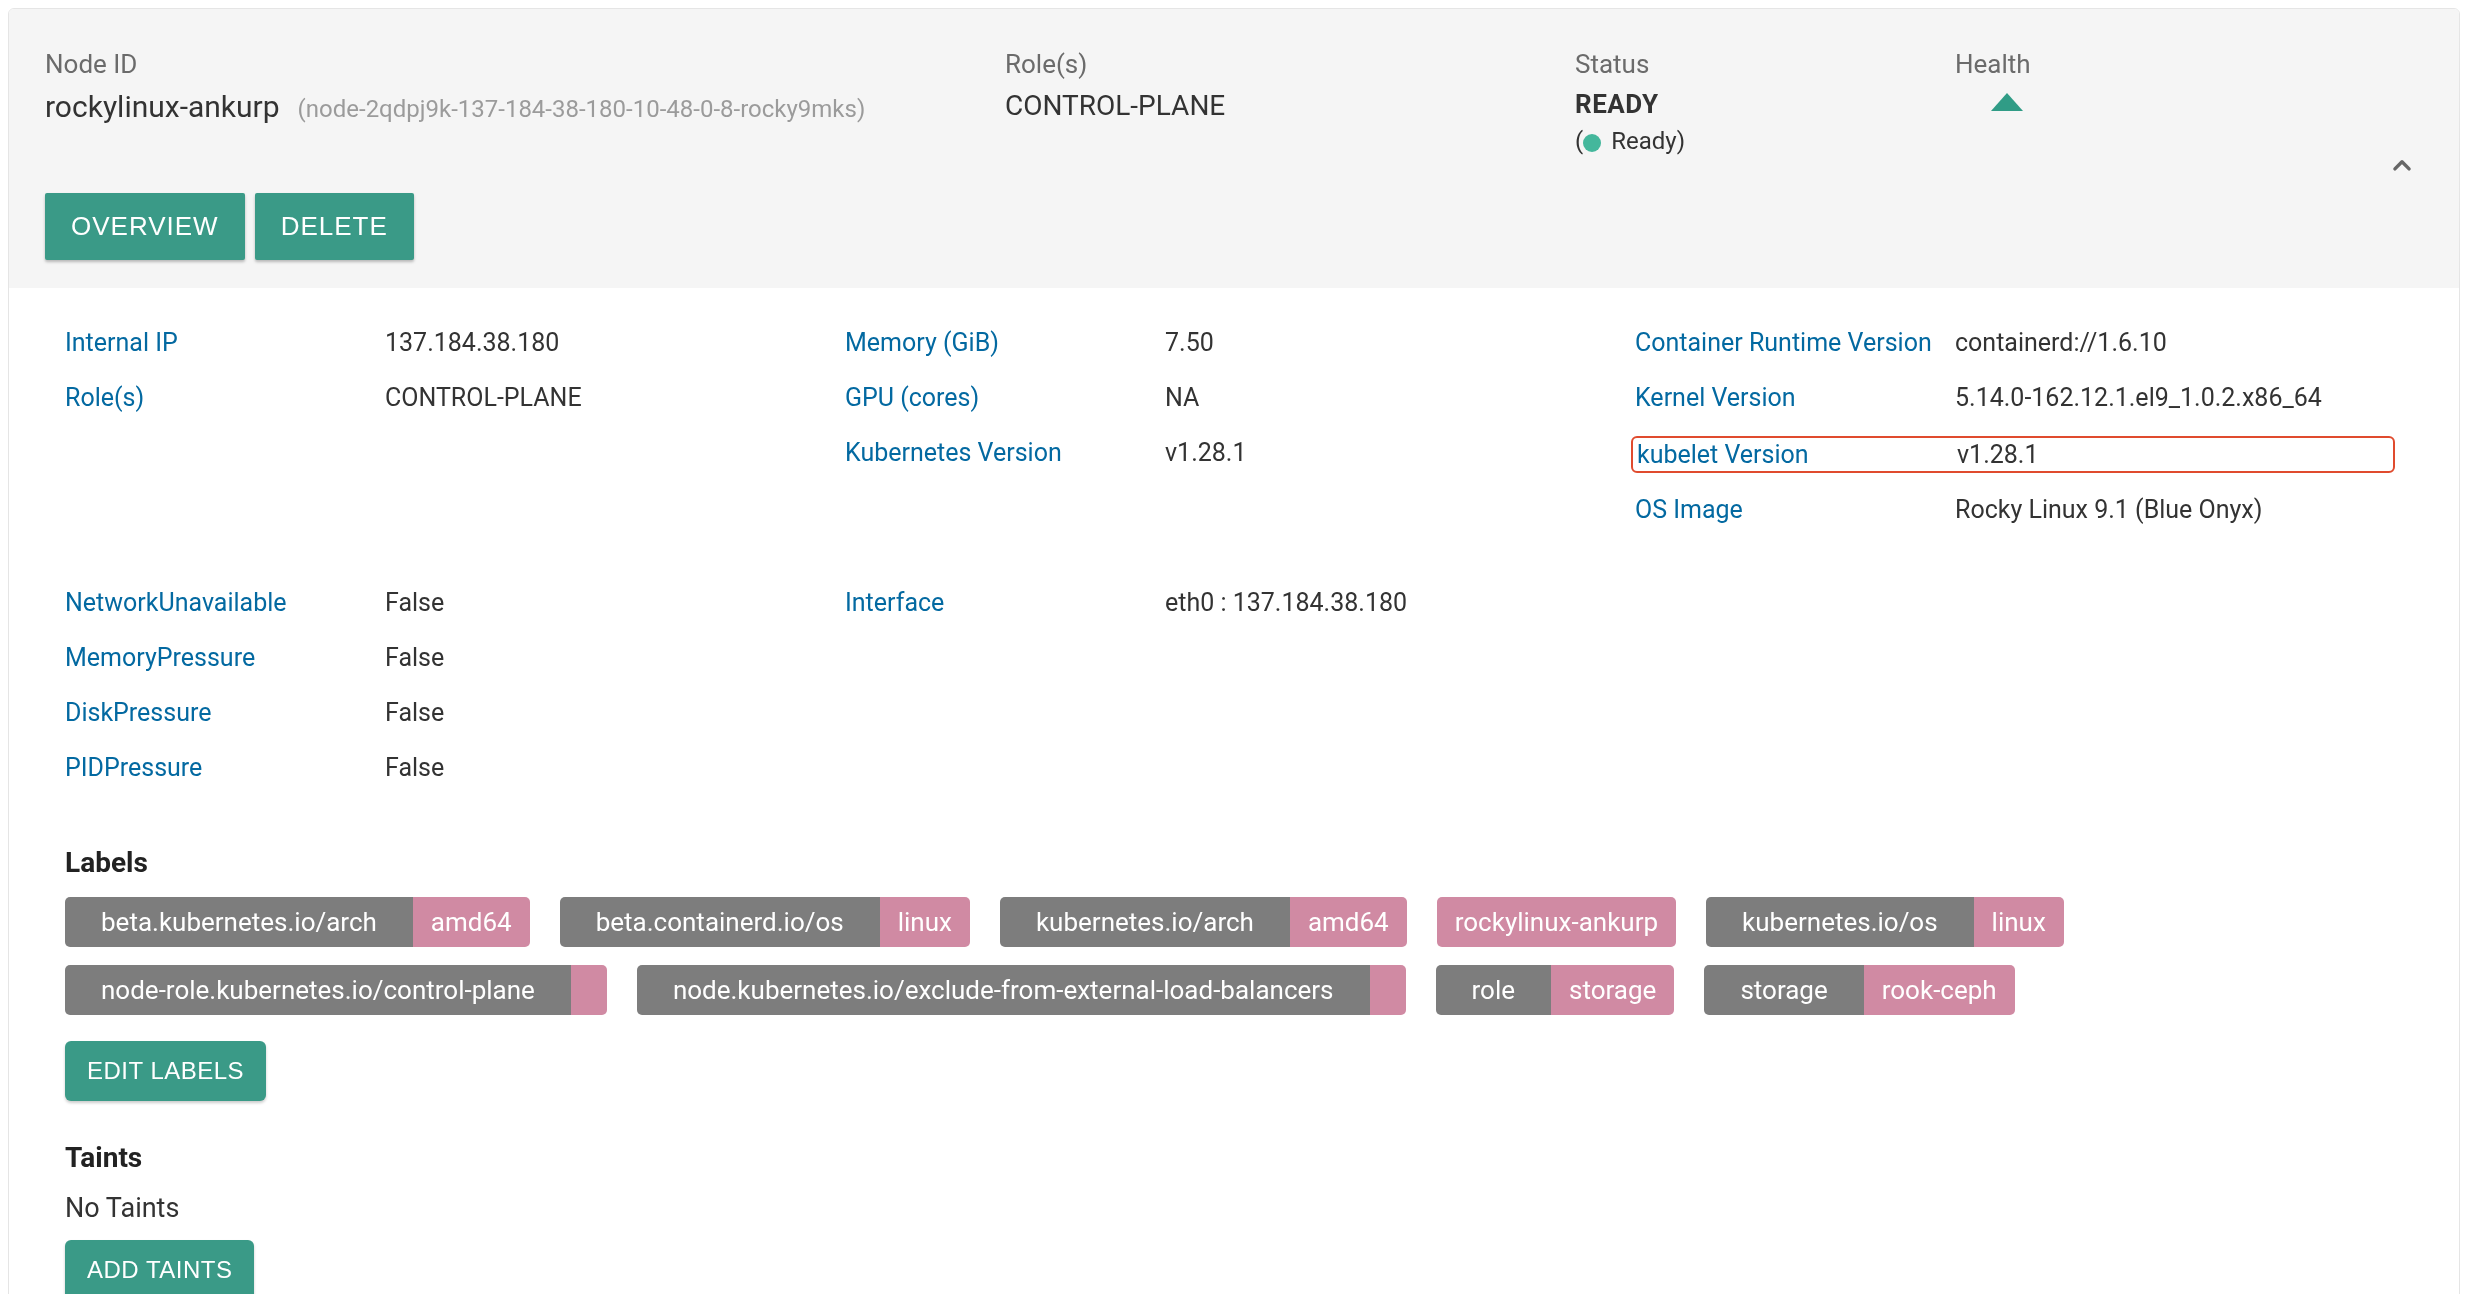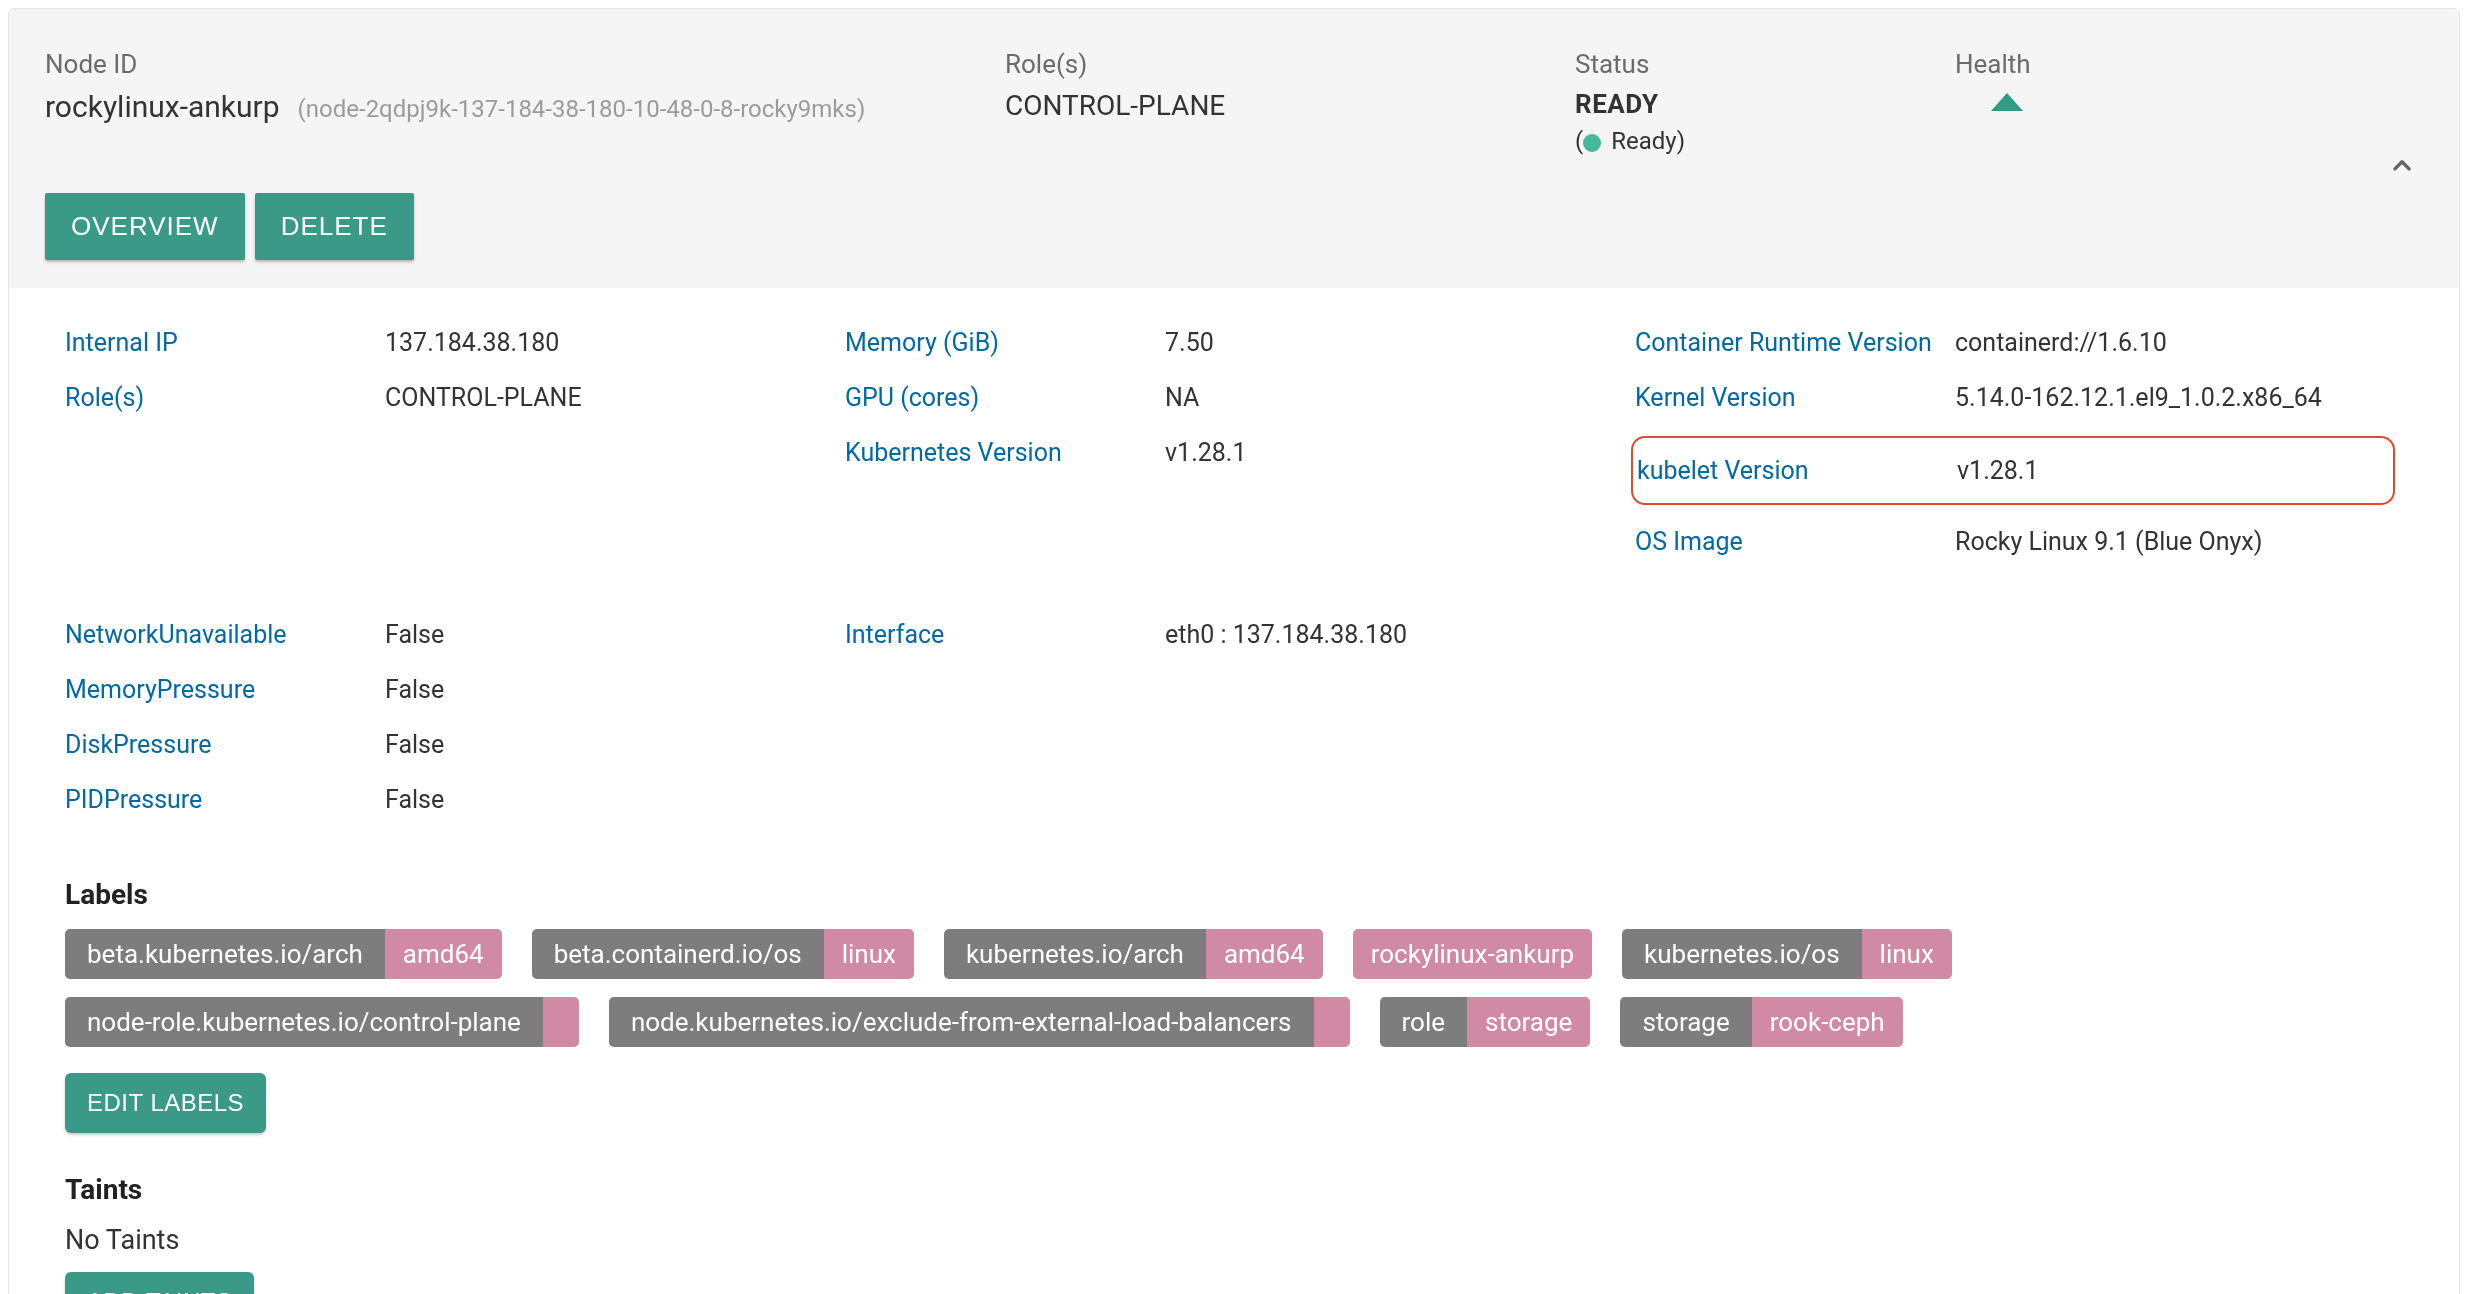--- a/index.html
+++ b/index.html
@@ -108,22 +108,22 @@
   .col.c3 { width: 760px; }
   .kv {
     display: flex;
     margin-bottom: 26px;
     font-size: 25px;
   }
   .kv .k { width: 320px; color: #0369a1; }
   .kv .v { color: #333; }
   .kv.highlight {
     border: 2px solid #e04b2e;
-    border-radius: 14px;
-    padding: 18px 4px;
+    border-radius: 6px;
+    padding: 2px 4px;
     margin-left: -4px;
     margin-top: -2px;
     margin-bottom: 22px;
   }
   .section-title {
     font-weight: 700;
     font-size: 28px;
     margin-bottom: 18px;
     color: #222;
   }
@@ -135,21 +135,21 @@
   }
   .chip {
     display: inline-flex;
     border-radius: 5px;
     overflow: hidden;
     font-size: 26px;
   }
   .chip .ck {
     background: #7d7d7d;
     color: #fff;
-    padding: 10px 22px;
+    padding: 10px 36px;
   }
   .chip .cv {
     background: #d08aa3;
     color: #fff;
     padding: 10px 18px;
     min-width: 22px;
   }
   .no-taints {
     font-size: 27px;
     color: #333;

